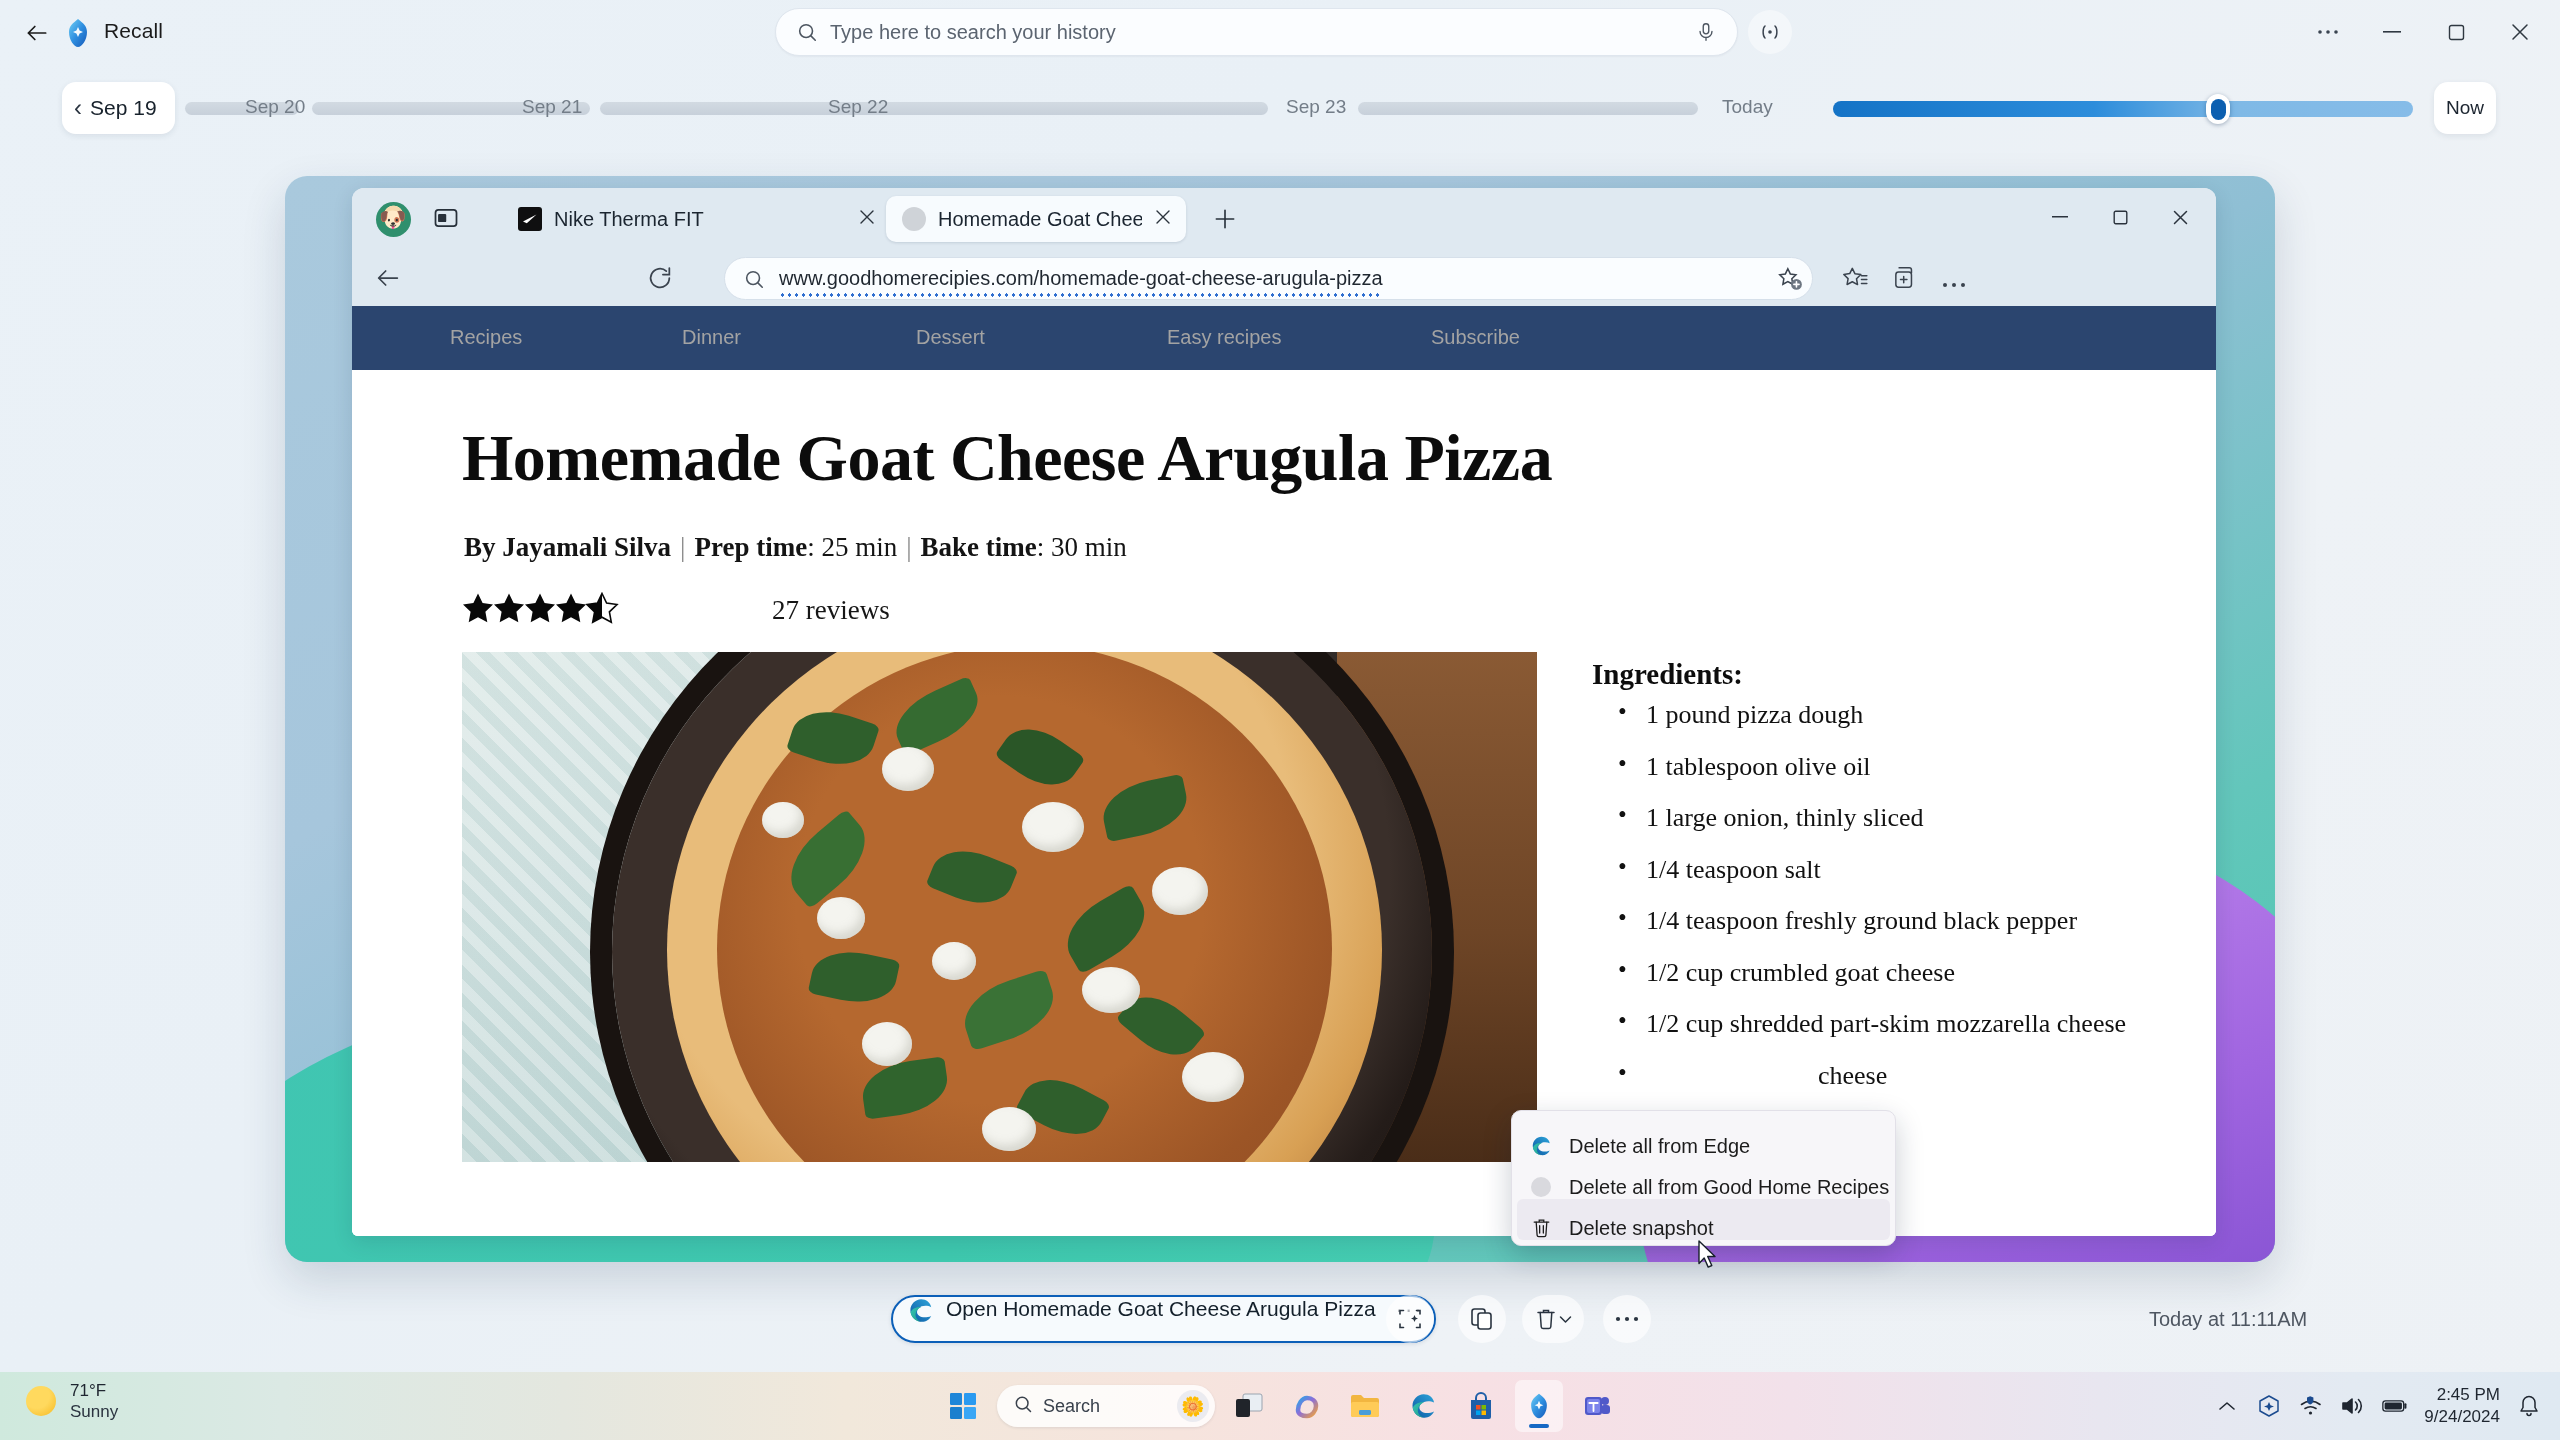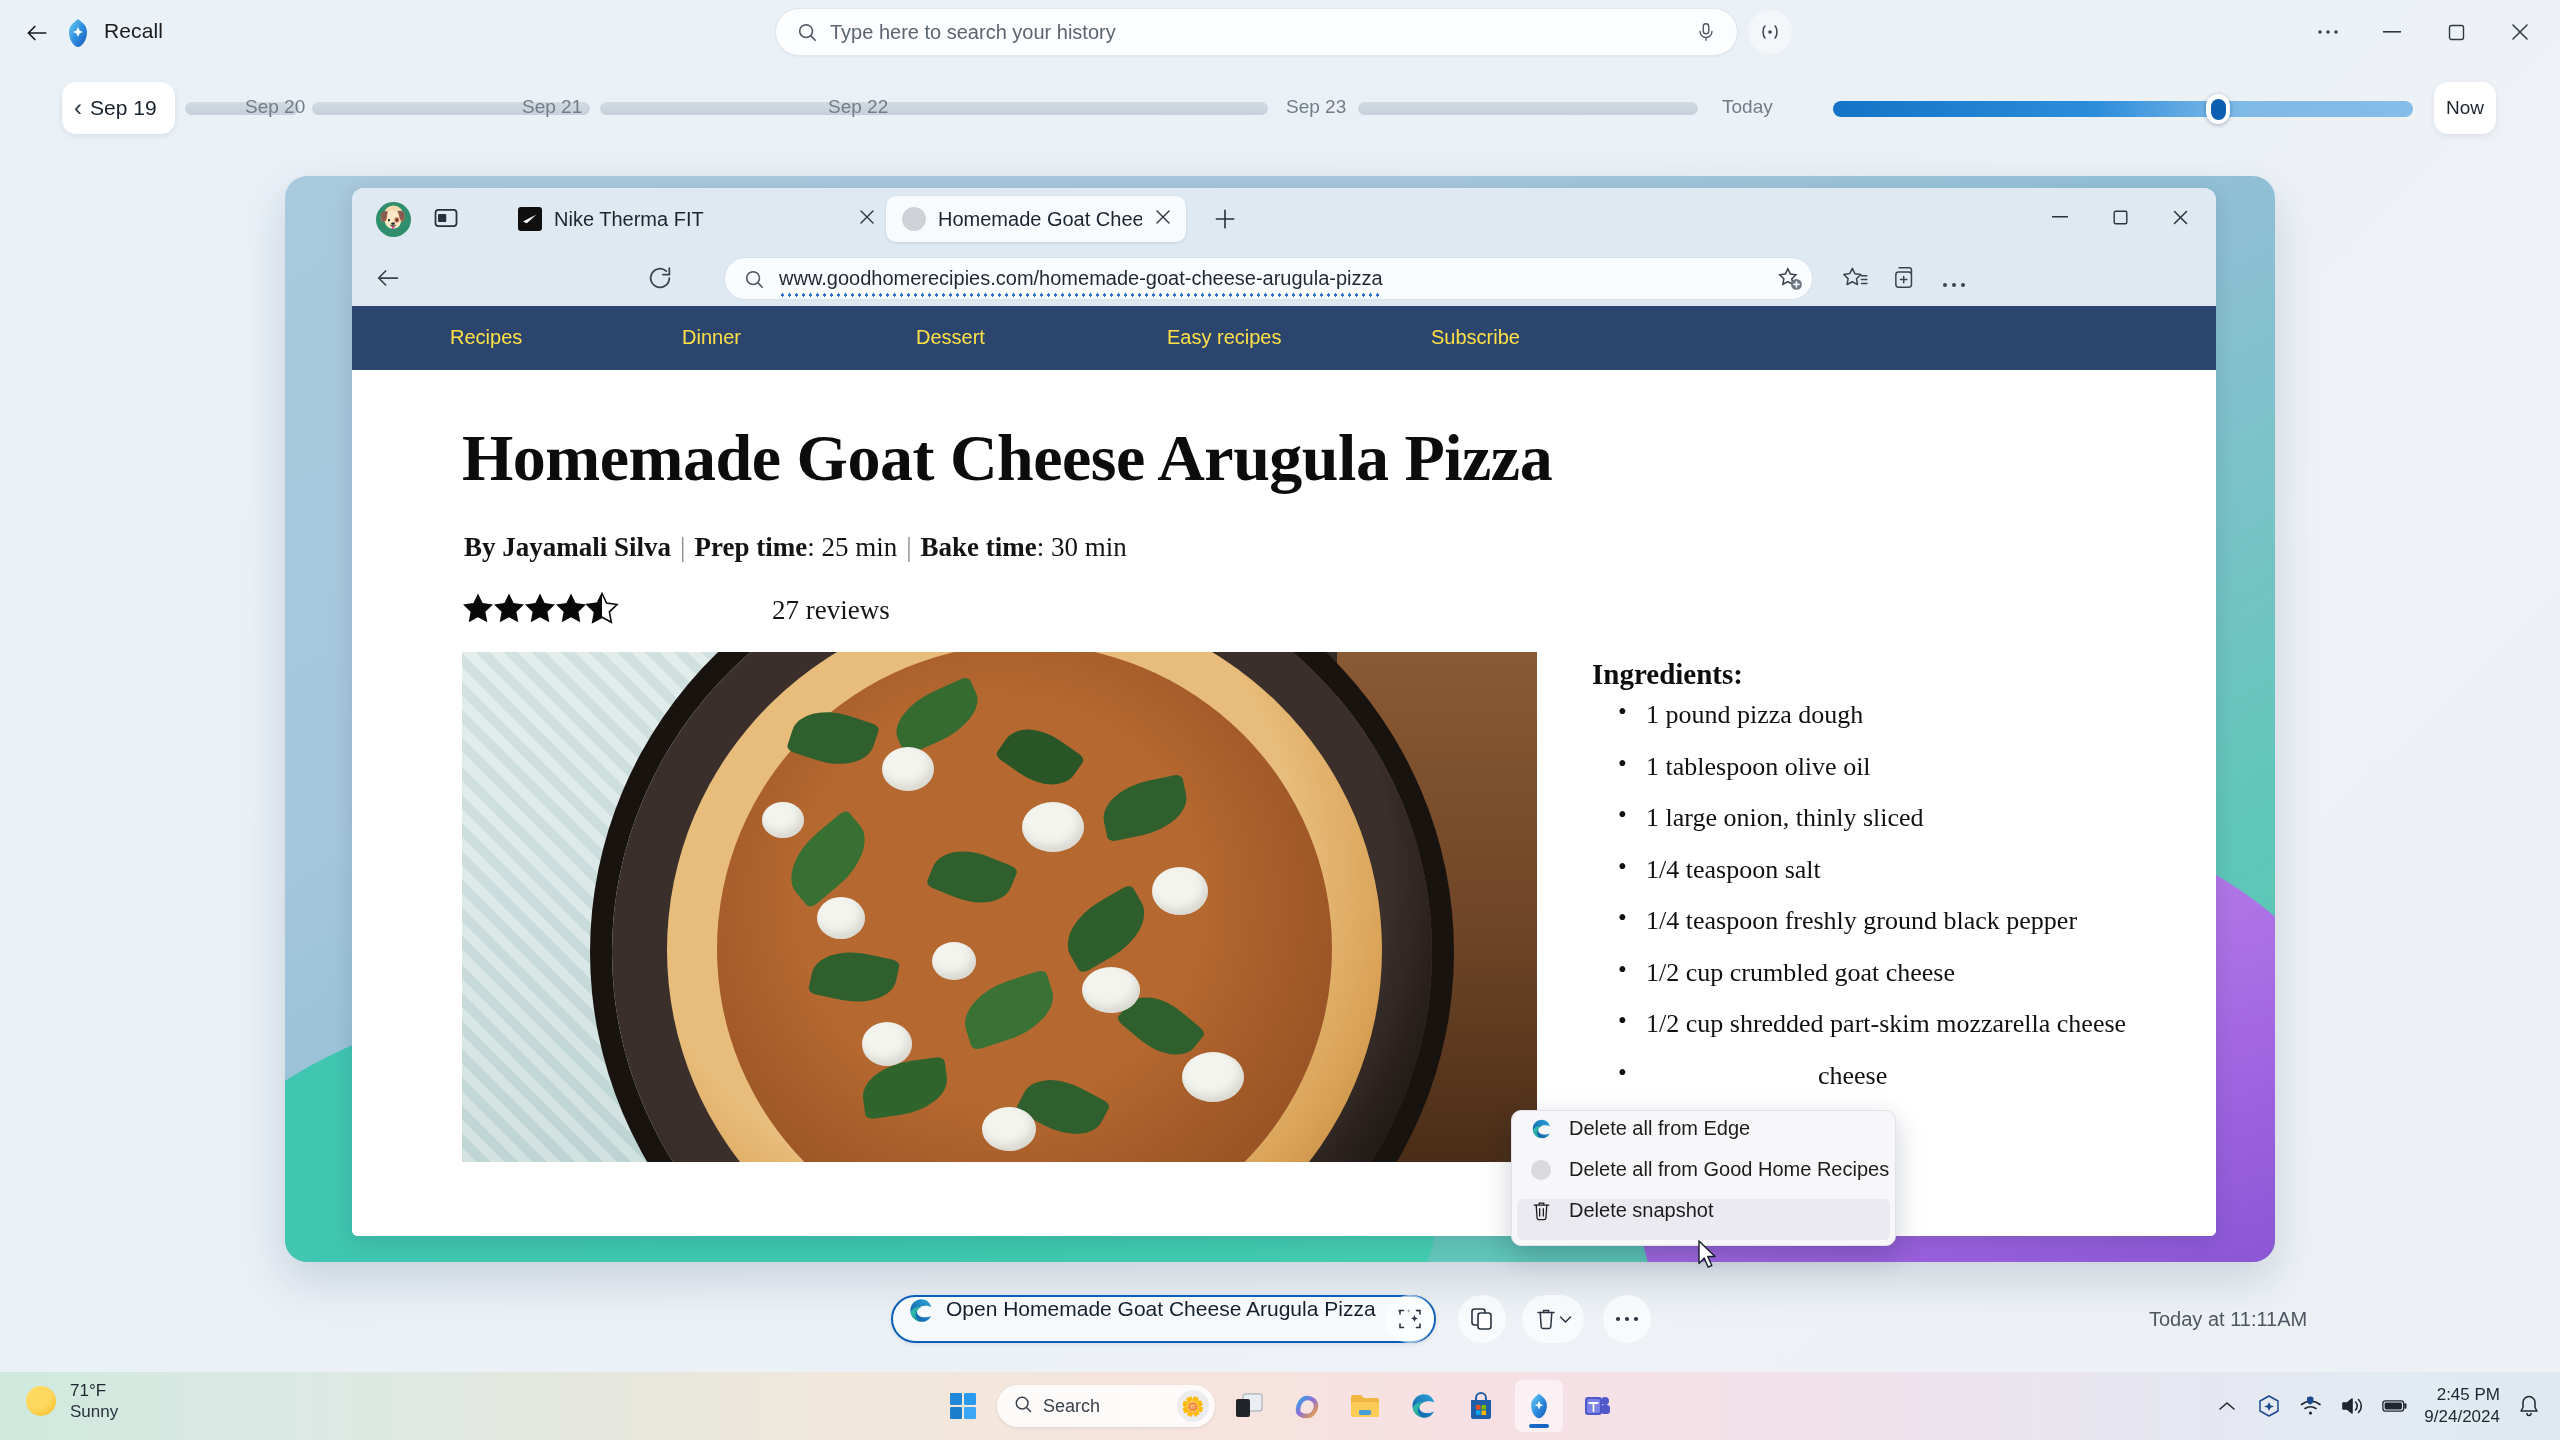--- a/index.html
+++ b/index.html
@@ -189,21 +189,21 @@
   }
   .omnibox .fav-add { margin-left: auto; width: 28px; height: 28px; flex:none; }
 
   
   .page { position: absolute; left: 0; top: 118px; width: 1864px; height: 930px; background:#ffffff; }
   .site-nav {
     height: 64px; background: #2b456f;
     display: flex; align-items: center;
     color: #ffffff; font-size: 20px;
   }
-  .site-nav a { position: absolute; top: 54px; color: #fde047; }
+  .site-nav a { position: absolute; top: 54px; color: #a3a3a3; }
   .page-body { position: relative; padding: 0; background: #fff; height: 866px; }
   .recipe-title {
     position: absolute; left: 110px; top: 50px;
     font-family: "Liberation Serif", serif;
     font-size: 66px; color: #0c0c0c; letter-spacing: -.5px;
   }
   .byline {
     position: absolute; left: 112px; top: 162px;
     font-family: "Liberation Serif", serif; font-size: 27px; color: #141414;
   }
@@ -269,21 +269,21 @@
     position: absolute; left: 1511px; top: 1110px;
     width: 385px; height: 136px;
     background: #f7f6f9;
     border: 1px solid #e2e0e8;
     border-radius: 10px;
     box-shadow: 0 10px 28px rgba(20,30,60,.22);
     padding: 6px 5px;
     overflow: hidden;
   }
   .ctxitem {
-    height: 41px; display: flex; align-items: flex-start; gap: 16px;
+    height: 41px; display: flex; align-items: flex-end; gap: 16px;
     padding: 0 12px; border-radius: 6px;
     font-size: 20px; color: #1c1c1c; white-space: nowrap;
   }
   .ctxitem.hover { background: #eceaf1; }
   .ctxitem .cicon { width: 24px; height: 24px; flex: none; display:flex; align-items:center; justify-content:center; }
   .globe-dot { width: 20px; height: 20px; border-radius: 50%; background: #d9d9de; }
 
   .cursor { position: absolute; left: 1697px; top: 1240px; width: 22px; height: 32px; }
 
   

